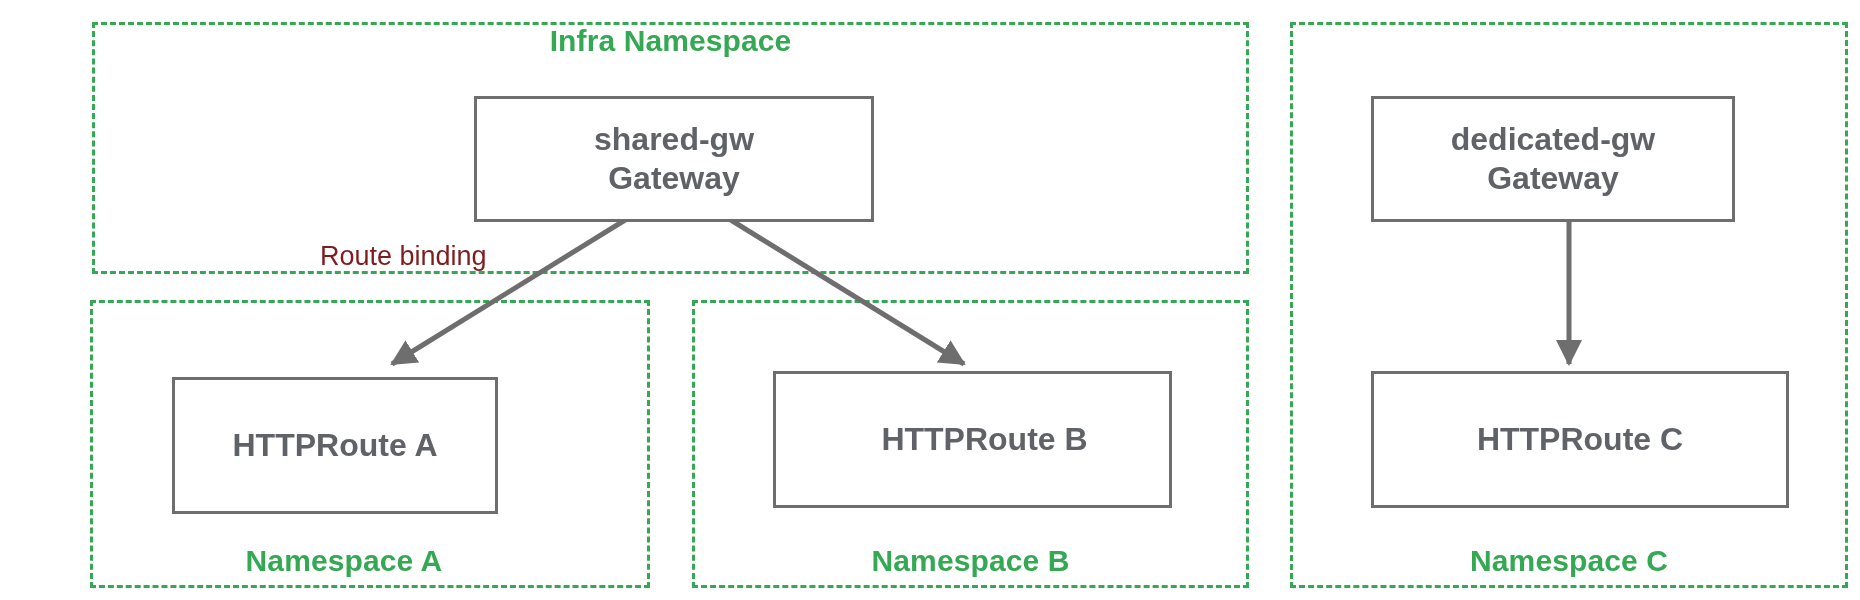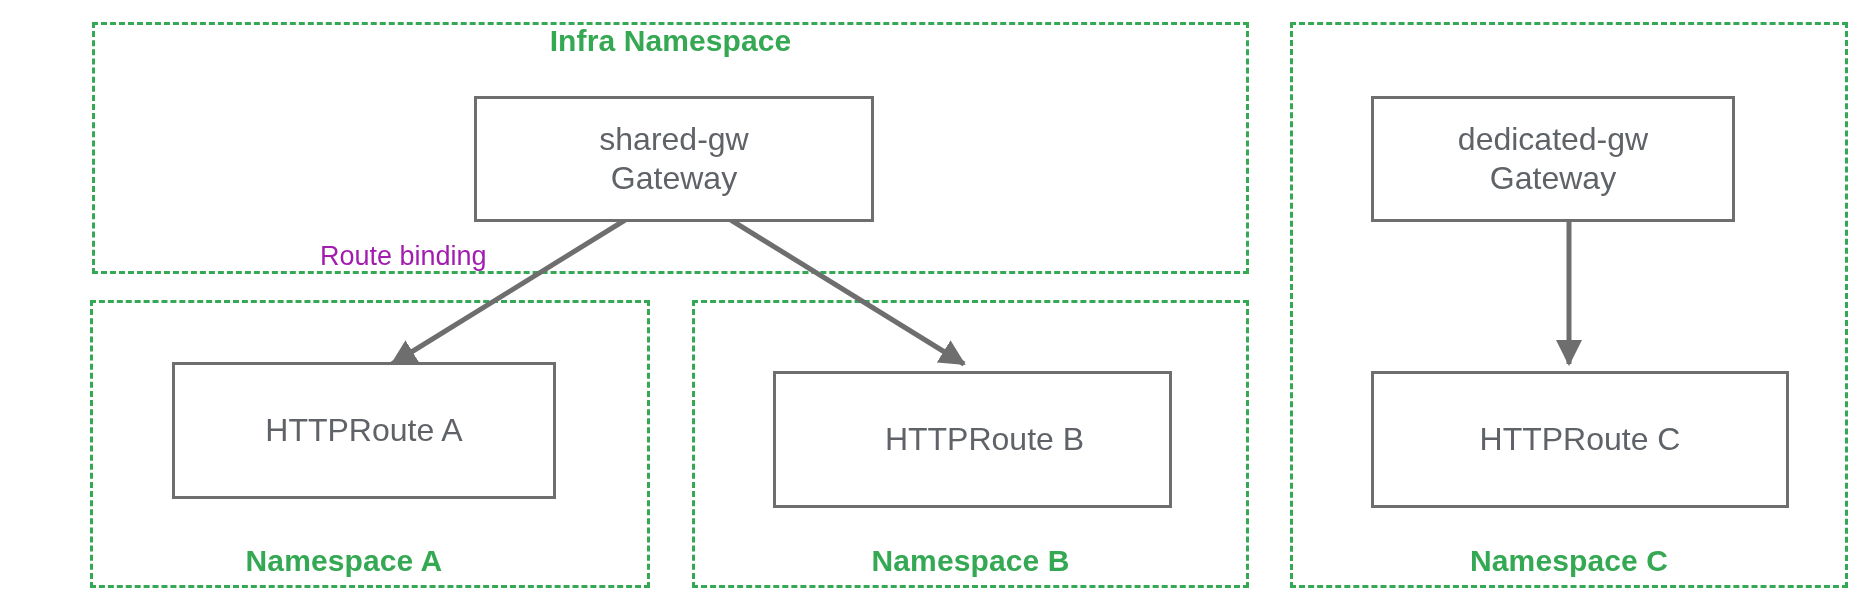--- a/index.html
+++ b/index.html
@@ -42,26 +42,27 @@
     box-sizing: border-box;
     display: flex;
     flex-direction: column;
     align-items: center;
     justify-content: center;
     color: #5f6368;
     font-size: 32px;
     line-height: 1.22;
     text-align: center;
     white-space: nowrap;
+    font-weight: bold;
   }
   .node .ln { display: block; }
   
   .edge-label {
     position: absolute;
-    color: #a21caf;
+    color: #7f1d1d;
     font-size: 27px;
     line-height: 1;
     white-space: nowrap;
   }
   
   #arrows {
     position: absolute;
     left: 0;
     top: 0;
     width: 1860px;
@@ -106,21 +107,21 @@
   <div class="node" style="left:450px; top:96px; width:400px; height:126px;">
     <span class="ln">shared-gw</span>
     <span class="ln">Gateway</span>
   </div>
 
   <div class="node" style="left:1347px; top:96px; width:364px; height:126px;">
     <span class="ln">dedicated-gw</span>
     <span class="ln">Gateway</span>
   </div>
 
-  <div class="node" style="left:148px; top:362px; width:384px; height:137px;">
+  <div class="node" style="left:148px; top:377px; width:326px; height:137px;">
     <span class="ln">HTTPRoute A</span>
   </div>
 
   <div class="node" style="left:749px; top:371px; width:399px; height:137px;padding-left:24px;">
     <span class="ln">HTTPRoute B</span>
   </div>
 
   <div class="node" style="left:1347px; top:371px; width:418px; height:137px;">
     <span class="ln">HTTPRoute C</span>
   </div>

